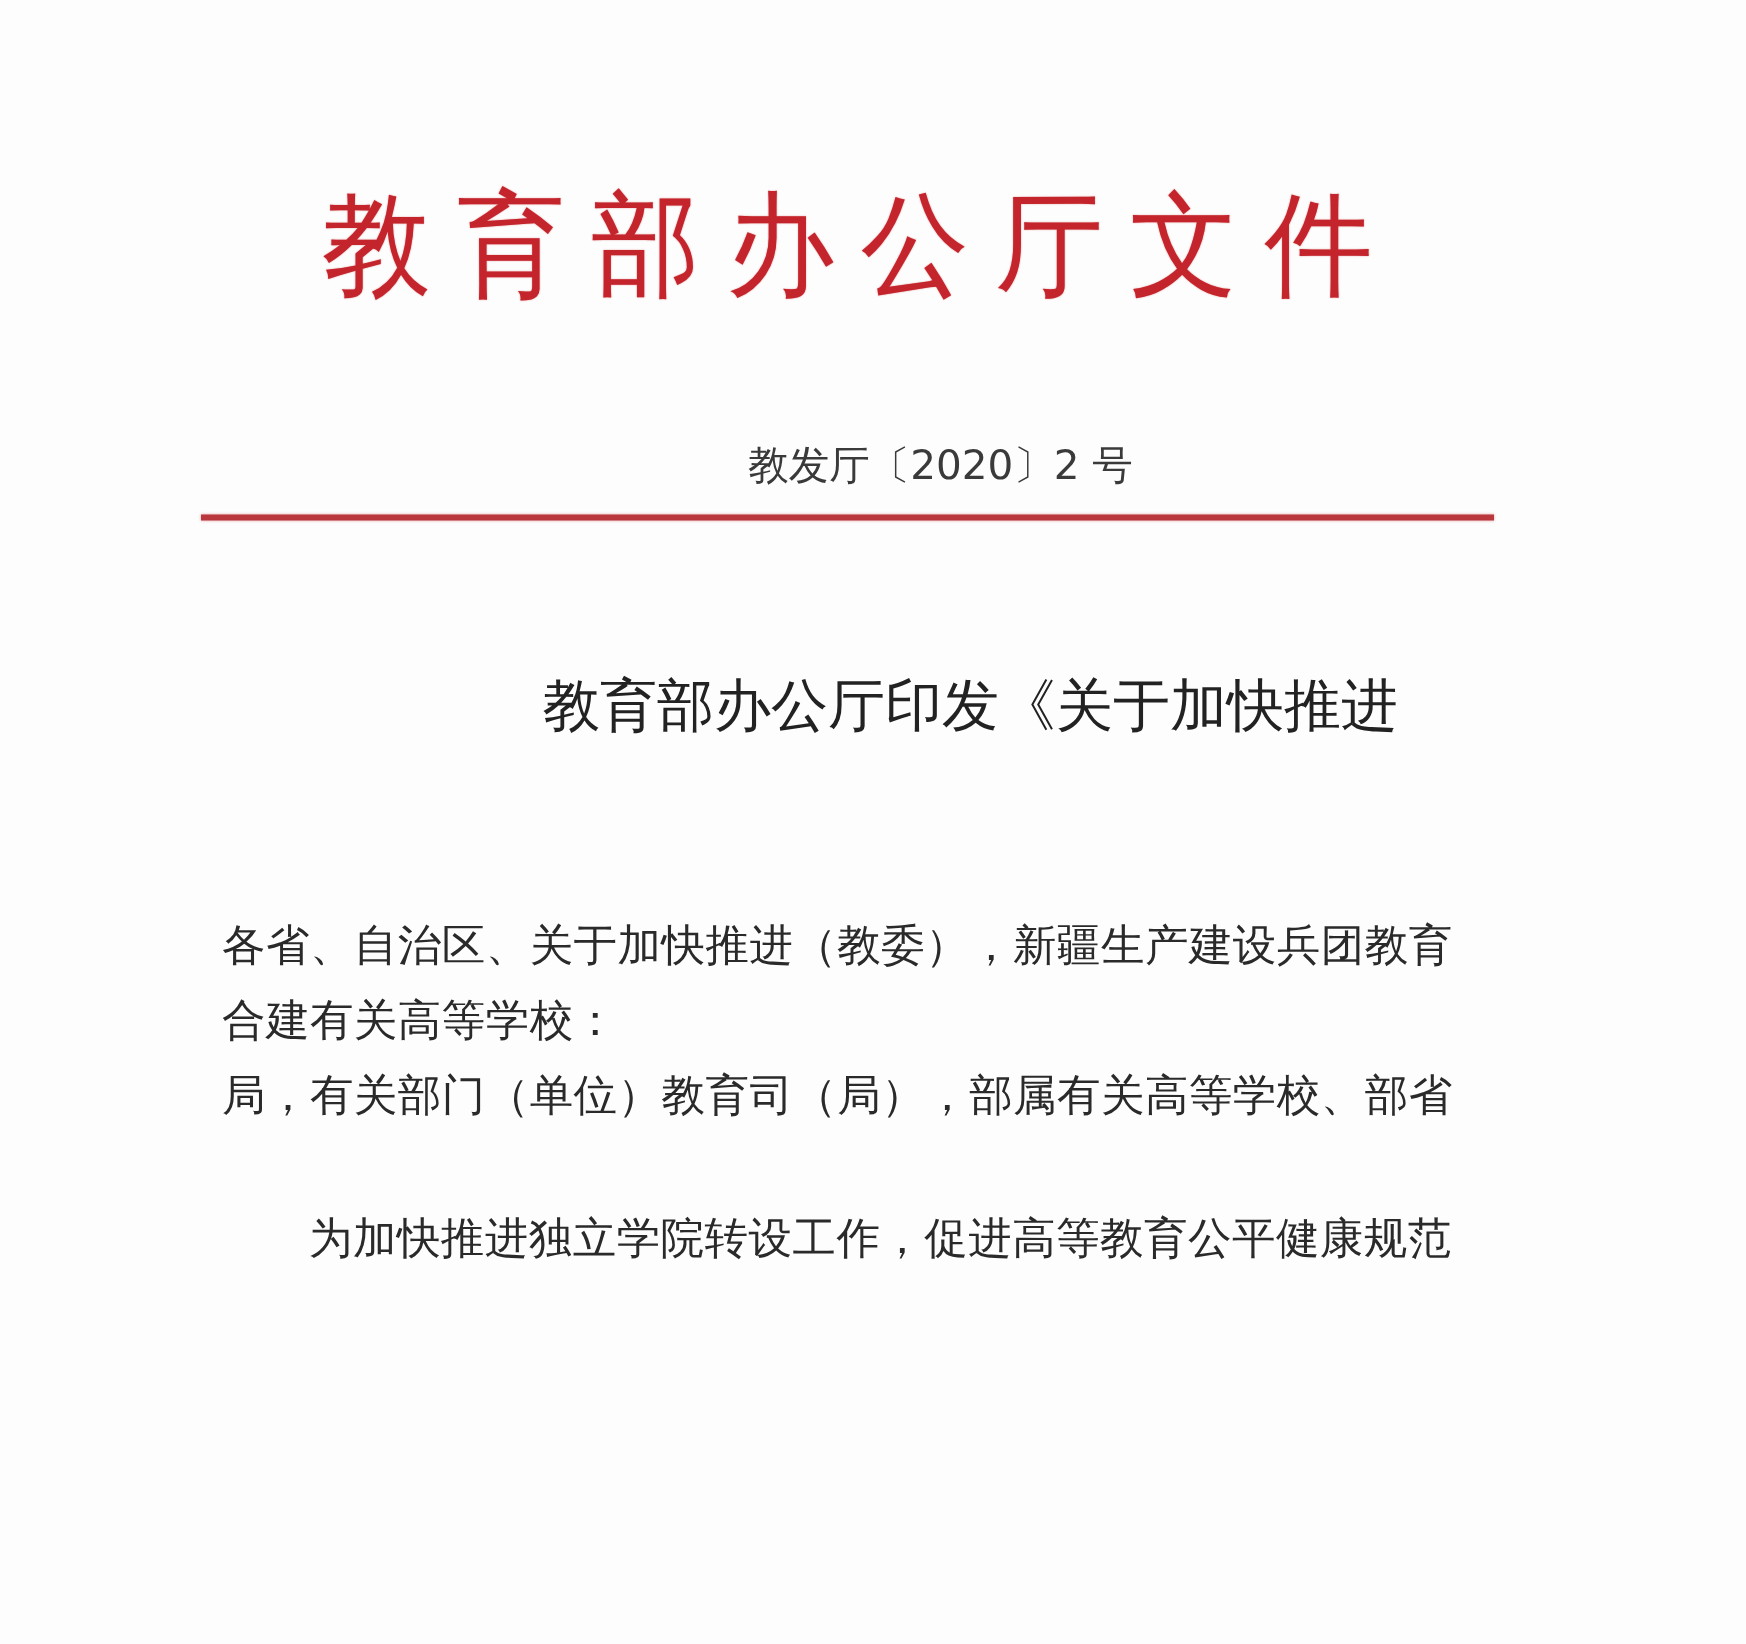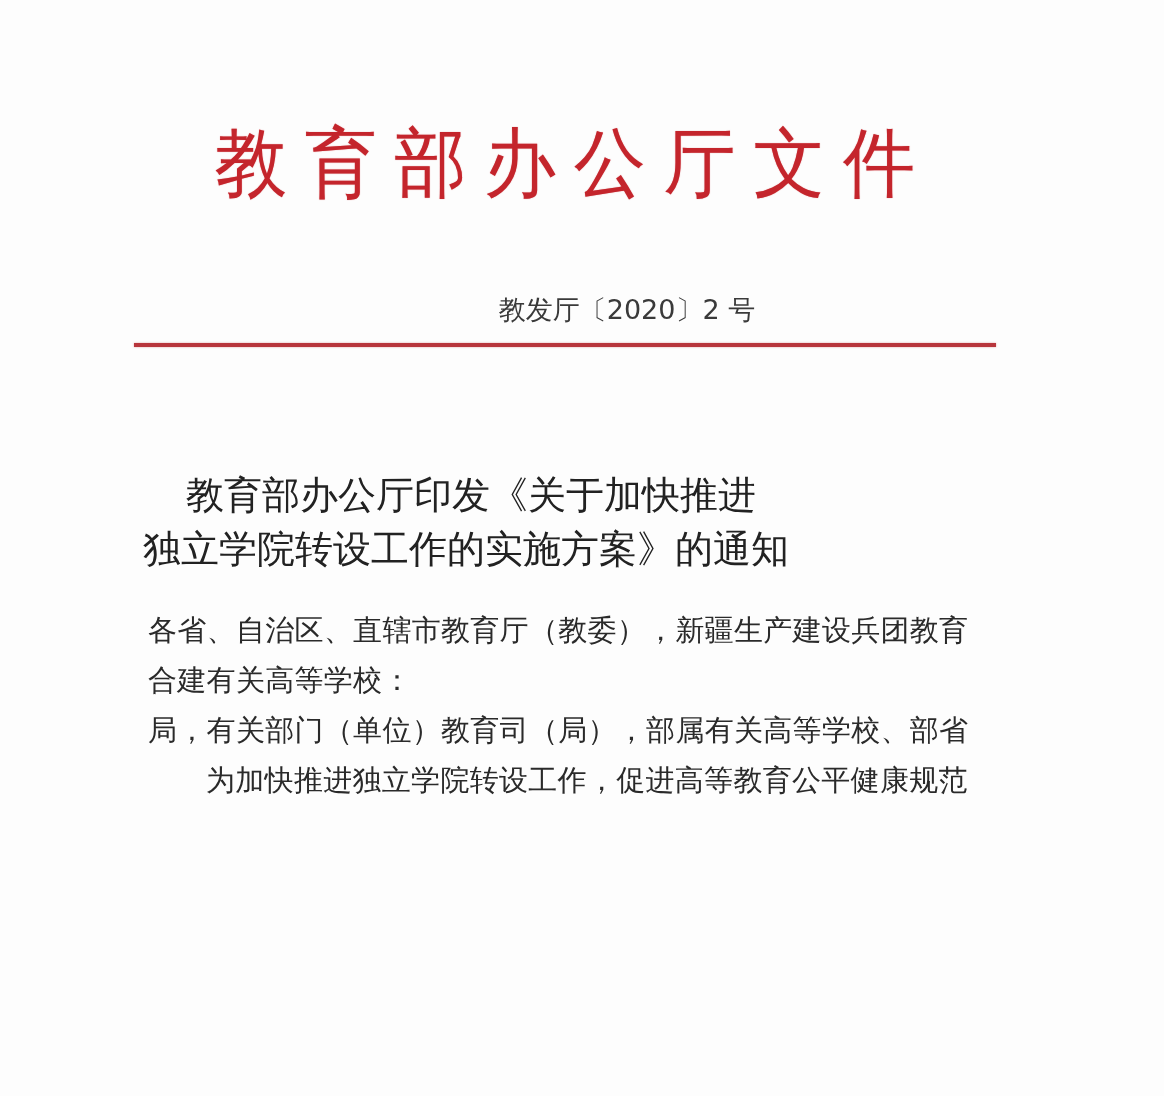--- a/index.html
+++ b/index.html
@@ -53,26 +53,25 @@
       width: 862px;
       height: 4px;
       background: #b8363c;
       box-shadow: 0 0 2px rgba(200,60,60,0.5);
     }
     .notice-title {
       position: absolute;
       left: 0;
       width: 932px;
       top: 443px;
-      text-align: center;
+      text-align: right;
       font-family: "DejaVu Sans", "Liberation Sans", sans-serif;
       font-size: 38px;
       color: #222222;
       line-height: 54px;
-      margin-top: 25px;
     }
     .notice-title .line {
       display: block;
       white-space: nowrap;
     }
     .notice-title .line1 { padding-left: 10px; }
     .body-text {
       position: absolute;
       left: 148px;
       top: 605px;
@@ -82,20 +81,21 @@
       color: #2a2a2a;
       line-height: 50px;
     }
     .body-text .line {
       display: block;
       white-space: nowrap;
       letter-spacing: 0.3px;
     }
     .body-text .indent {
       padding-left: 58px;
+      margin-top: 45px;
     }
   </style>
 </head>
 <body>
 
 <div class="doc-header-title">
   <span>教</span>
   <span>育</span>
   <span>部</span>
   <span>办</span>
@@ -104,21 +104,20 @@
   <span>文</span>
   <span>件</span>
 </div>
 
 <div class="doc-number">教发厅〔2020〕2 号</div>
 
 <div class="red-rule"></div>
 
 <div class="notice-title">
   <span class="line line1">教育部办公厅印发《关于加快推进</span>
-  <span class="line">独立学院转设工作的实施方案》的通知</span>
 </div>
 
 <div class="body-text">
-  <span class="line">各省、自治区、直辖市教育厅（教委），新疆生产建设兵团教育</span>
+  <span class="line">各省、自治区、关于加快推进（教委），新疆生产建设兵团教育</span>
   <span class="line">合建有关高等学校：</span>
   <span class="line">局，有关部门（单位）教育司（局），部属有关高等学校、部省</span>
   <span class="line indent">为加快推进独立学院转设工作，促进高等教育公平健康规范</span>
 </div>
 
 </body></html>

